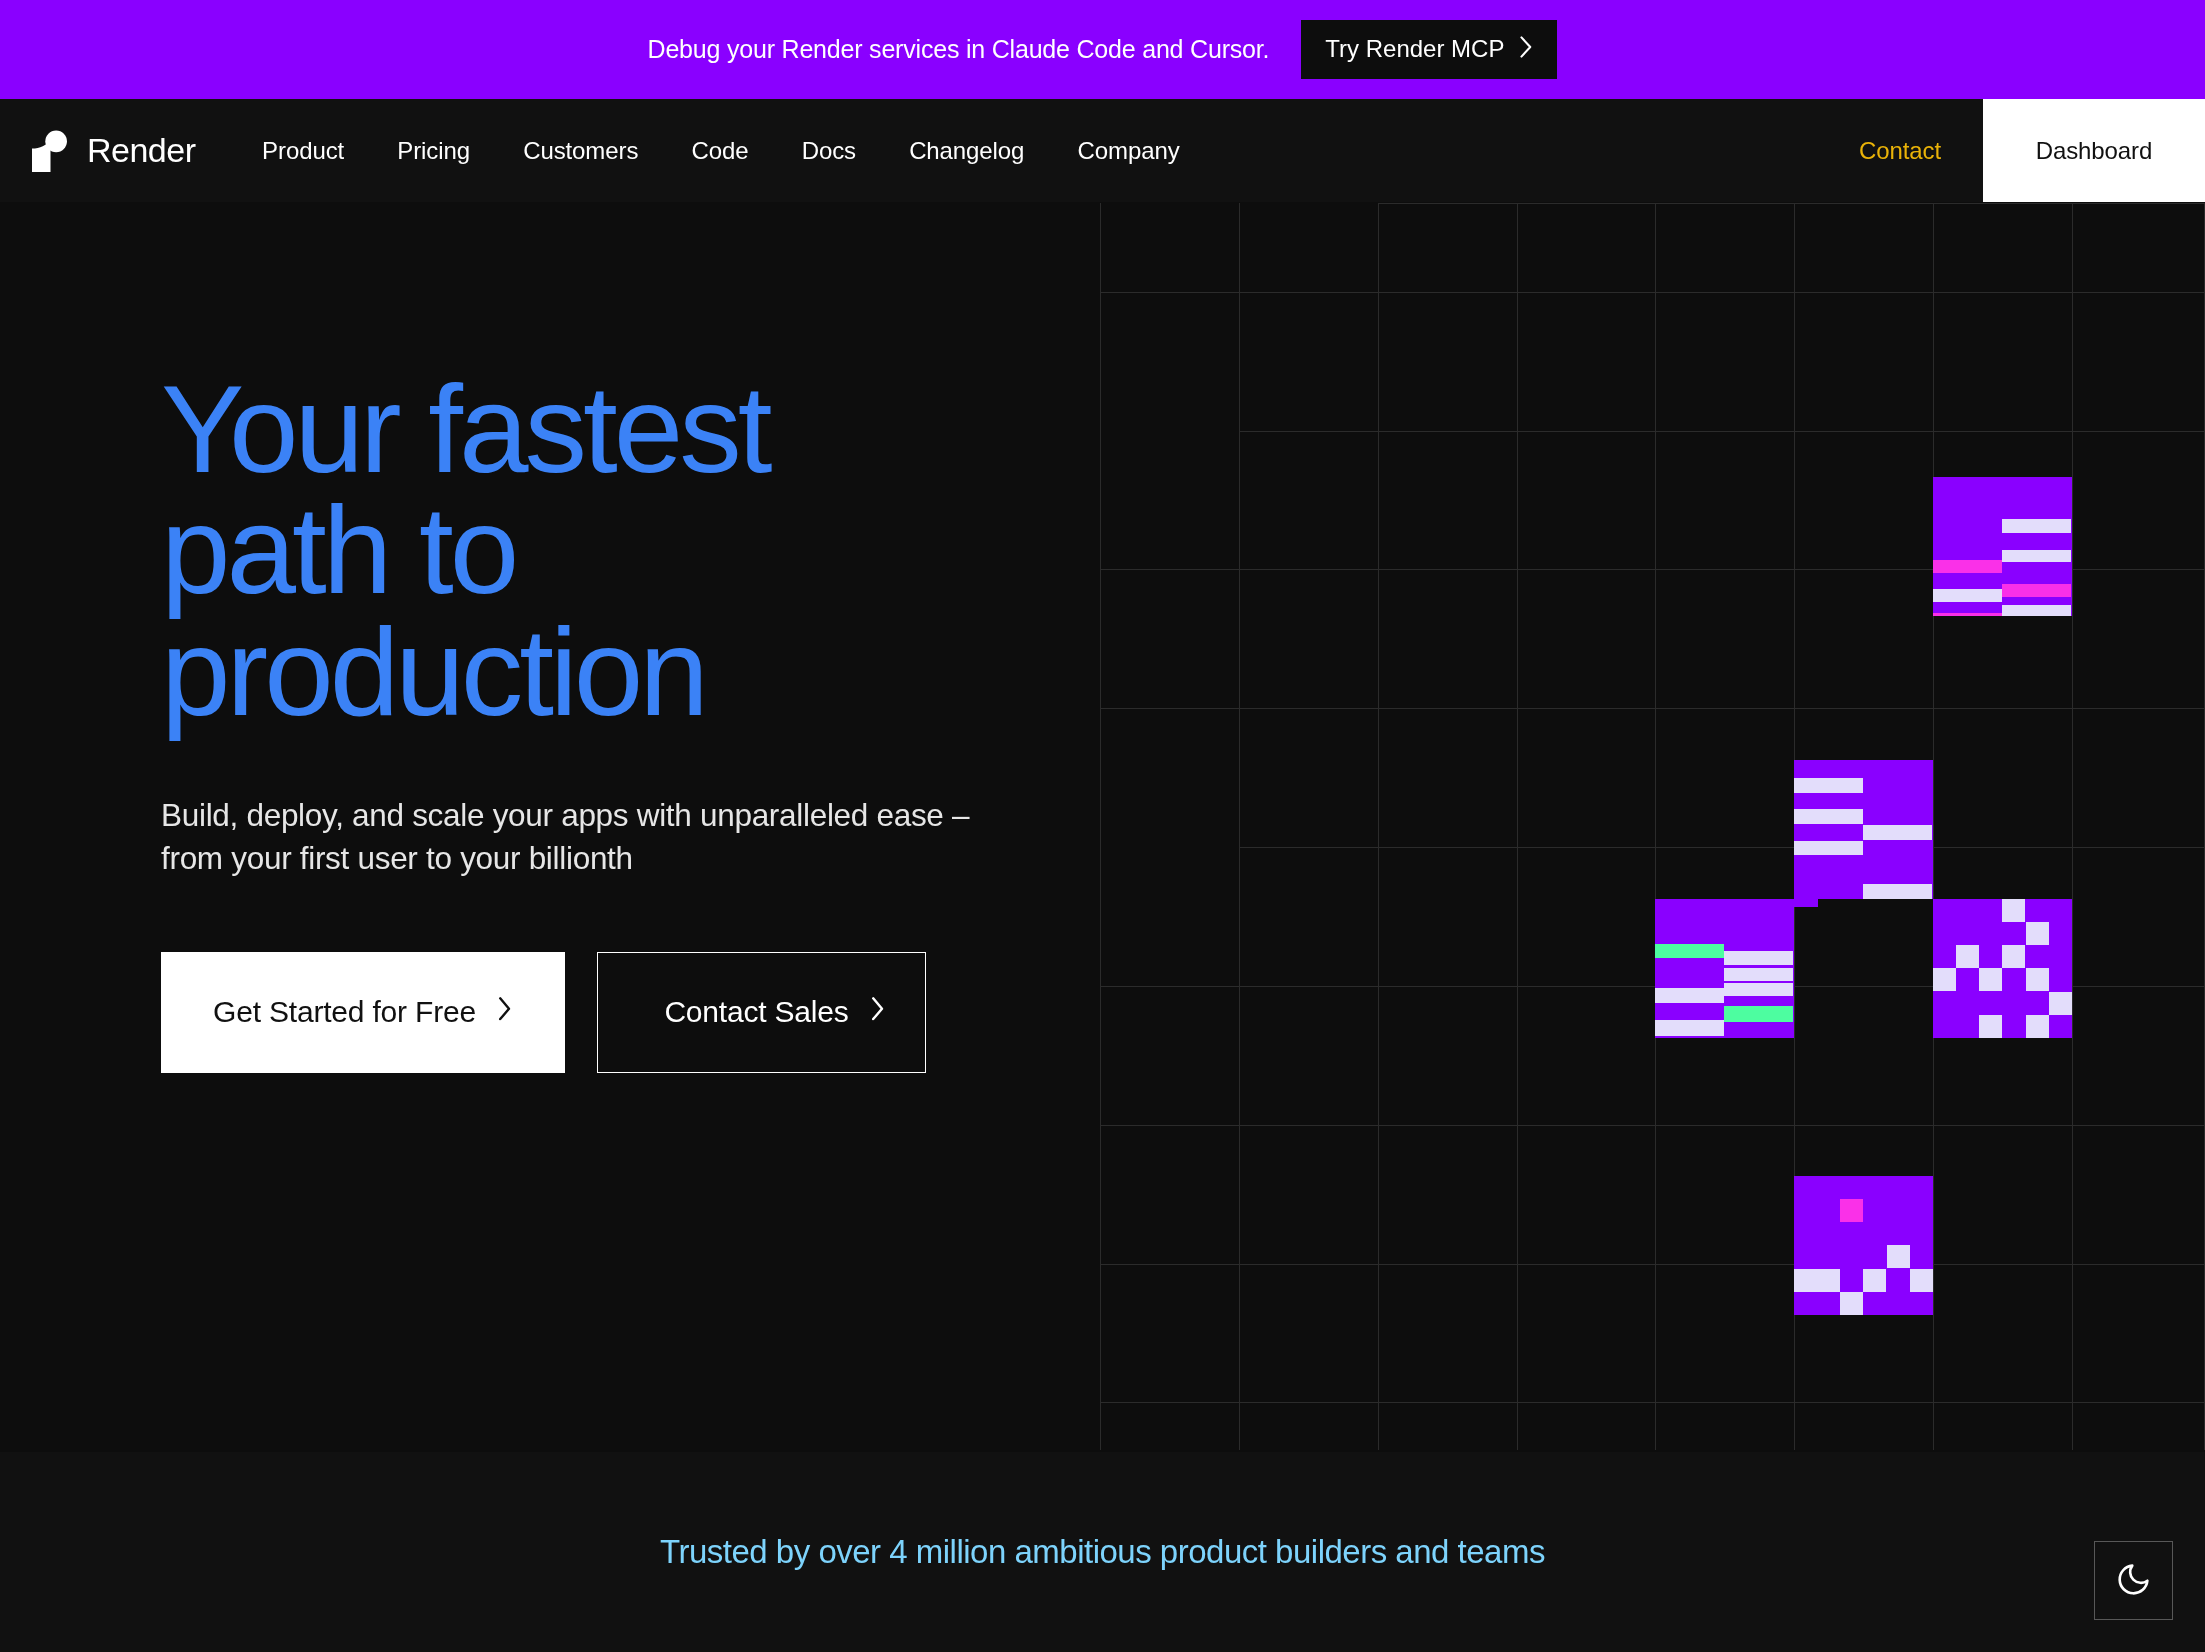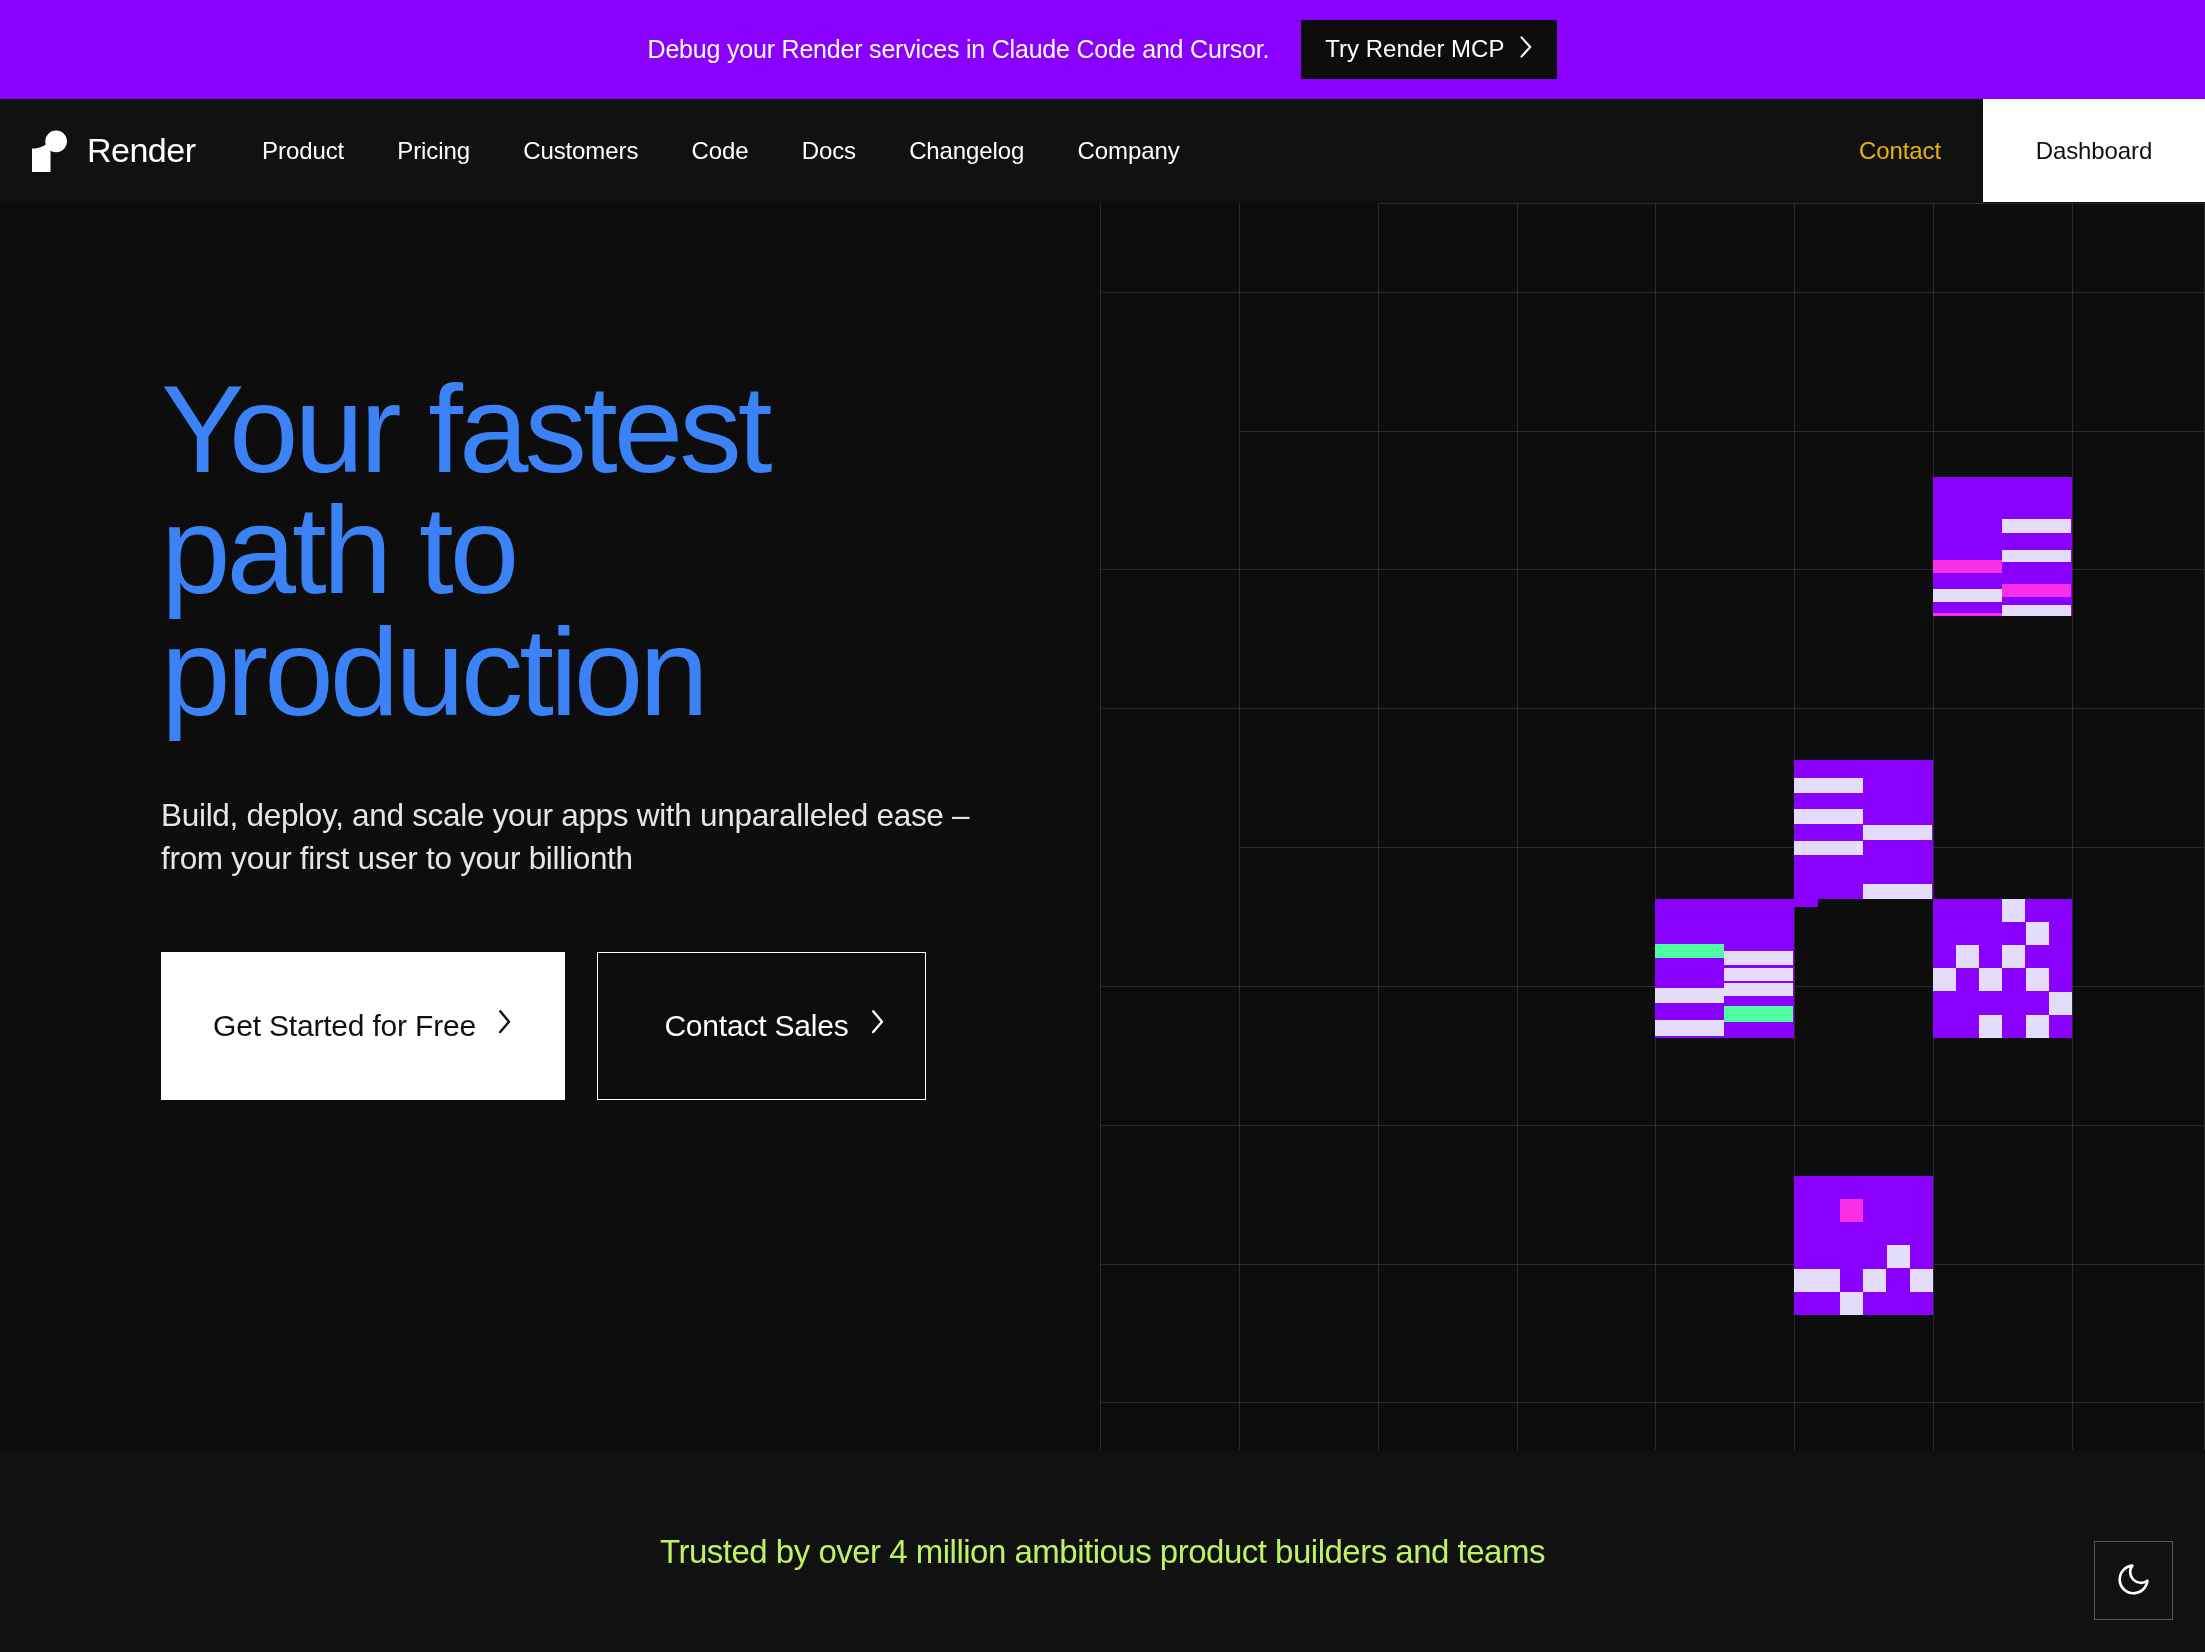--- a/index.html
+++ b/index.html
@@ -140,21 +140,21 @@
   #hero-actions {
     margin-top:71px;
     display:flex;
     gap:32px;
   }
   .hero-btn {
     display:flex;
     align-items:center;
     justify-content:center;
     gap:21px;
-    height:148px;
+    height:121px;
     font-size:30px;
     letter-spacing:-0.2px;
     cursor:pointer;
     font-family:inherit;
     border:none;
   }
   #btn-get-started {
     width:404px;
     background:#ffffff;
     color:#111111;
@@ -174,21 +174,21 @@
     left:0; right:0; bottom:0;
     height:200px;
     background:#111111;
     display:flex;
     align-items:center;
     justify-content:center;
     z-index:10;
   }
   #trust-text {
     font-size:33px;
-    color:#bef264;
+    color:#7dd3fc;
     letter-spacing:-0.5px;
     text-align:center;
   }
   #theme-toggle {
     position:absolute;
     right:32px;
     bottom:32px;
     width:79px; height:79px;
     border:1.6px solid #585858;
     display:flex; align-items:center; justify-content:center;

